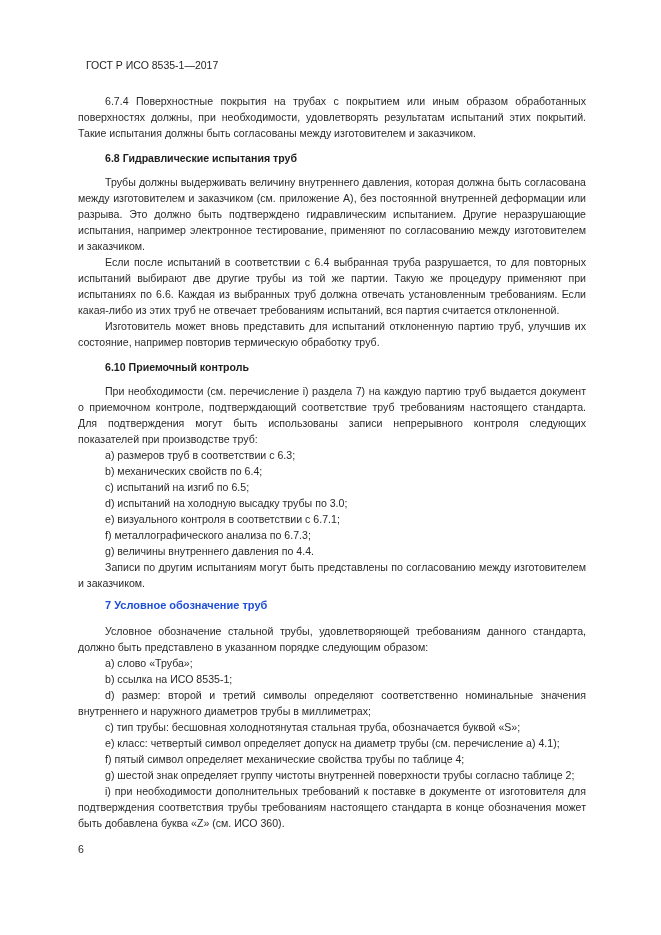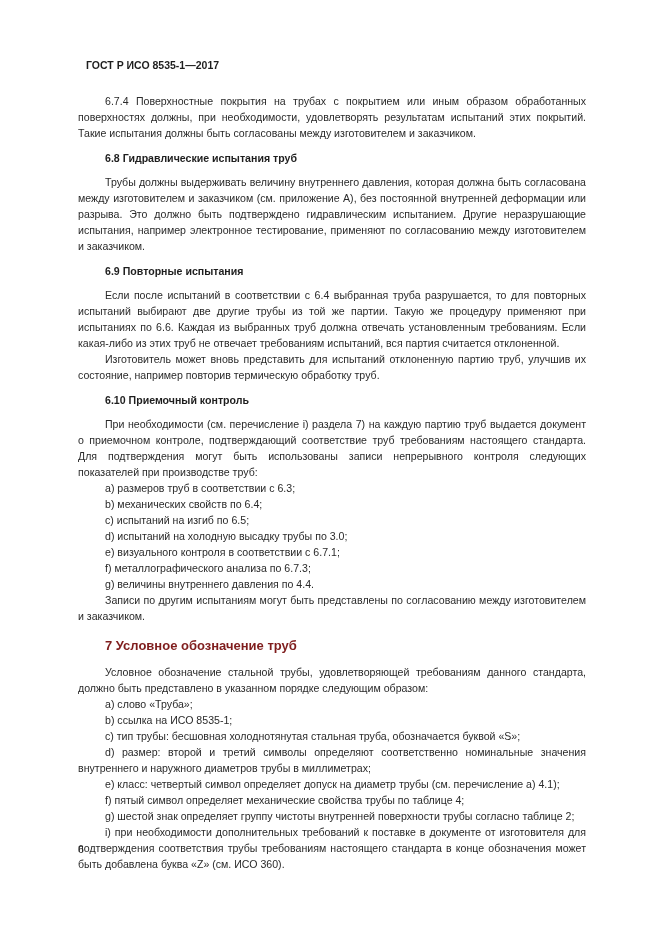--- a/index.html
+++ b/index.html
@@ -1,56 +1,55 @@
 <!DOCTYPE html>
 <html><head>
 <meta charset="utf-8">
 <style>
   html, body { margin: 0; padding: 0; background: #ffffff; }
   body { width: 661px; height: 935px; position: relative; overflow: hidden;
          font-family: "Liberation Sans", sans-serif; color: #2a2a2a; }
-  .page-header { position: absolute; left: 78px; top: 59px; font-size: 10.5px; font-weight: bold; color: #1e1e1e; padding-left: 8px; }
+  .page-header { position: absolute; left: 78px; top: 59px; font-size: 10.5px; font-weight: normal; color: #1e1e1e; padding-left: 8px; }
   .content { position: absolute; left: 78px; top: 93px; width: 508px; font-size: 10.6px; line-height: 16px; }
   p { margin: 0; text-align: justify; text-indent: 27px; }
   .h2 { font-weight: bold; text-indent: 27px; margin: 9px 0 8px 0; font-size: 10.6px; color:#1e1e1e; }
-  .h1 { font-weight: bold; text-indent: 27px; margin: 14px 0 10px 0; font-size: 13px; color:#7f1d1d; }
+  .h1 { font-weight: bold; text-indent: 27px; margin: 6px 0 10px 0; font-size: 11px; color:#1d4ed8; }
   .li { margin: 0; text-indent: 27px; text-align: justify; }
   .page-number { position: absolute; left: 78px; top: 843px; font-size: 10.6px; color: #2a2a2a; }
 </style>
 </head>
 <body>
 
 <div class="page-header">ГОСТ Р ИСО 8535-1—2017</div>
 
 <div class="content">
   <p>6.7.4 Поверхностные покрытия на трубах с покрытием или иным образом обработанных поверхностях должны, при необходимости, удовлетворять результатам испытаний этих покрытий. Такие испытания должны быть согласованы между изготовителем и заказчиком.</p>
 
   <div class="h2">6.8 Гидравлические испытания труб</div>
   <p>Трубы должны выдерживать величину внутреннего давления, которая должна быть согласована между изготовителем и заказчиком (см. приложение А), без постоянной внутренней деформации или разрыва. Это должно быть подтверждено гидравлическим испытанием. Другие неразрушающие испытания, например электронное тестирование, применяют по согласованию между изготовителем и заказчиком.</p>
 
-  <div class="h2">6.9 Повторные испытания</div>
   <p>Если после испытаний в соответствии с 6.4 выбранная труба разрушается, то для повторных испытаний выбирают две другие трубы из той же партии. Такую же процедуру применяют при испытаниях по 6.6. Каждая из выбранных труб должна отвечать установленным требованиям. Если какая-либо из этих труб не отвечает требованиям испытаний, вся партия считается отклоненной.</p>
   <p>Изготовитель может вновь представить для испытаний отклоненную партию труб, улучшив их состояние, например повторив термическую обработку труб.</p>
 
   <div class="h2">6.10 Приемочный контроль</div>
   <p>При необходимости (см. перечисление i) раздела 7) на каждую партию труб выдается документ о приемочном контроле, подтверждающий соответствие труб требованиям настоящего стандарта. Для подтверждения могут быть использованы записи непрерывного контроля следующих показателей при производстве труб:</p>
   <div class="li">a) размеров труб в соответствии с 6.3;</div>
   <div class="li">b) механических свойств по 6.4;</div>
   <div class="li">c) испытаний на изгиб по 6.5;</div>
   <div class="li">d) испытаний на холодную высадку трубы по 3.0;</div>
   <div class="li">e) визуального контроля в соответствии с 6.7.1;</div>
   <div class="li">f) металлографического анализа по 6.7.3;</div>
   <div class="li">g) величины внутреннего давления по 4.4.</div>
   <p>Записи по другим испытаниям могут быть представлены по согласованию между изготовителем и заказчиком.</p>
 
   <div class="h1">7 Условное обозначение труб</div>
   <p>Условное обозначение стальной трубы, удовлетворяющей требованиям данного стандарта, должно быть представлено в указанном порядке следующим образом:</p>
   <div class="li">a) слово «Труба»;</div>
   <div class="li">b) ссылка на ИСО 8535-1;</div>
+  <div class="li">d) размер: второй и третий символы определяют соответственно номинальные значения внутреннего и наружного диаметров трубы в миллиметрах;</div>
   <div class="li">c) тип трубы: бесшовная холоднотянутая стальная труба, обозначается буквой «S»;</div>
-  <div class="li">d) размер: второй и третий символы определяют соответственно номинальные значения внутреннего и наружного диаметров трубы в миллиметрах;</div>
   <div class="li">e) класс: четвертый символ определяет допуск на диаметр трубы (см. перечисление а) 4.1);</div>
   <div class="li">f) пятый символ определяет механические свойства трубы по таблице 4;</div>
   <div class="li">g) шестой знак определяет группу чистоты внутренней поверхности трубы согласно таблице 2;</div>
   <div class="li">i) при необходимости дополнительных требований к поставке в документе от изготовителя для подтверждения соответствия трубы требованиям настоящего стандарта в конце обозначения может быть добавлена буква «Z» (см. ИСО 360).</div>
 </div>
 
 <div class="page-number">6</div>
 
 </body></html>

